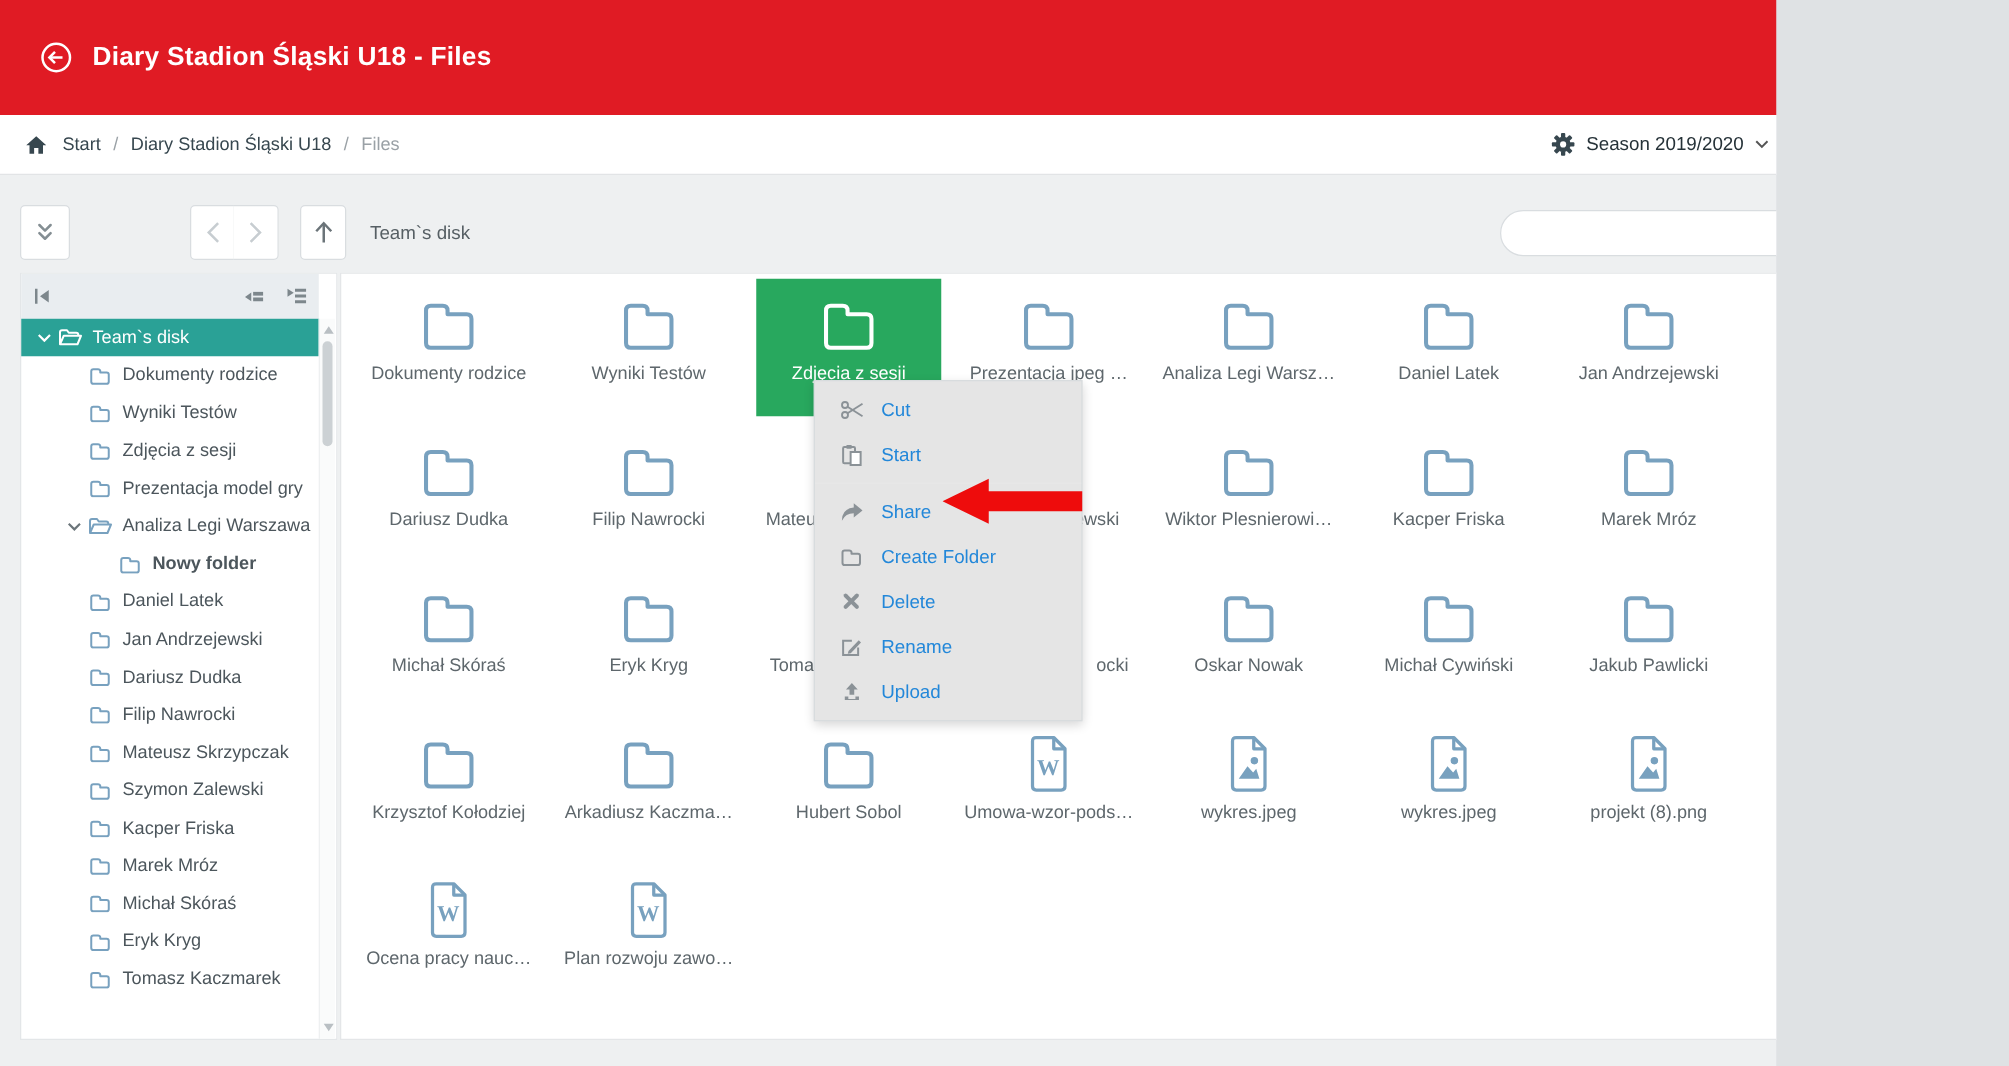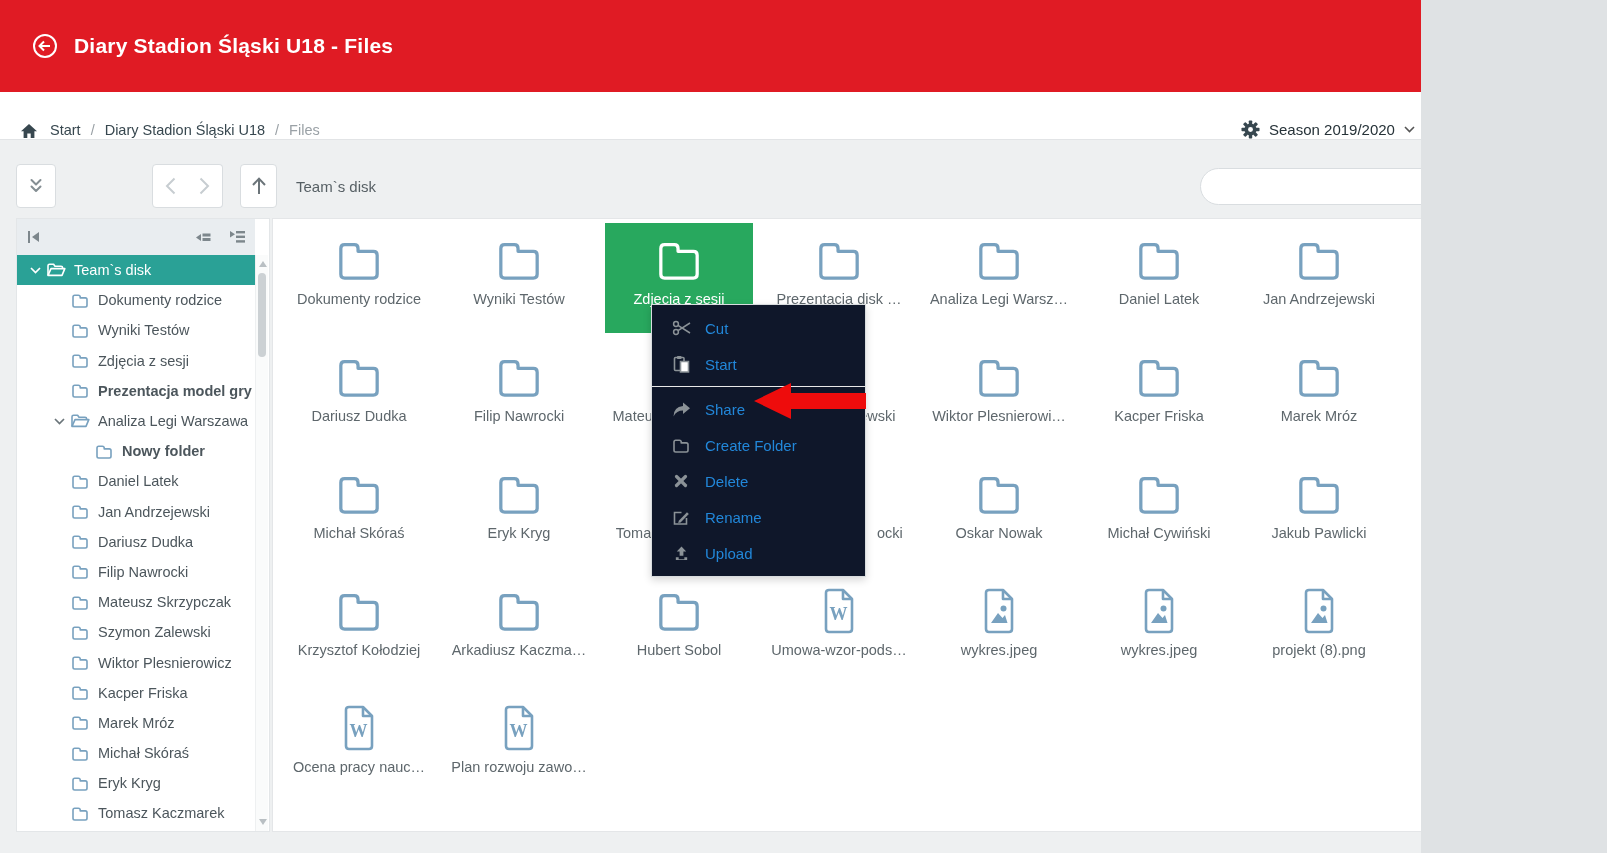--- a/index.html
+++ b/index.html
@@ -7,21 +7,21 @@
   .page { position:relative; width:1421px; height:853px; background:#eef0f1; overflow:hidden; }
 
   
   .appbar { position:absolute; left:0; top:0; width:1607px; height:92px; background:#e01b24;
             display:flex; align-items:center; padding-left:30px; color:#fff; }
   .appbar .back { width:30px; height:30px; margin-right:14px; display:flex; align-items:center; justify-content:center; cursor:pointer; }
   .appbar h1 { font-size:21px; font-weight:bold; letter-spacing:.2px; }
 
   
   .crumbbar { position:absolute; left:0; top:92px; width:1607px; height:48px; background:#fff;
-              border-bottom:1px solid #e2e4e6; display:flex; align-items:flex-end; padding:0 24px 0 20px; }
+              border-bottom:1px solid #e2e4e6; display:flex; align-items:center; padding:0 24px 0 20px; }
   .crumbbar .home { color:#37474f; margin-right:12px; display:flex; }
   .crumb { font-size:14.5px; color:#37474f; cursor:pointer; }
   .crumb.current { color:#9aa1a6; cursor:default; }
   .crumb-sep { color:#9aa1a6; margin:0 10px; font-size:14.5px; }
   .crumb-right { margin-left:auto; display:flex; align-items:center; gap:10px; }
   .season, .support { display:flex; align-items:center; gap:9px; font-size:15px; color:#263238; cursor:pointer; }
   .season { margin-right:34px; }
   .icon-dark { color:#37474f; display:flex; }
 
   
@@ -73,21 +73,21 @@
   .tile { width:148px; height:110px; margin:0 6px; padding-top:14px; text-align:center; cursor:pointer; }
   .tile .tile-icon { display:flex; justify-content:center; height:46px; color:#78a1bf; }
   .tile .tile-label { margin-top:8px; font-size:14.5px; color:#5e676c; white-space:nowrap; }
   .tile.selected { background:#28a85e; }
   .tile.selected .tile-icon { color:#fff; }
   .tile.selected .tile-label { color:#fff; }
   .tile.fragment .tile-label { text-align:left; padding-left:112px; }
   .main-scroll { position:absolute; right:0; top:0; width:13px; height:612px; background:#fafbfb; border-left:1px solid #eef0f1; }
 
   
-  .ctxmenu { position:absolute; left:378px; top:85px; width:215px; background:#0f172a;
+  .ctxmenu { position:absolute; left:378px; top:85px; width:215px; background:#e5e5e5;
              border:1px solid #d8dcde; box-shadow:0 3px 8px rgba(0,0,0,.16); padding:5px 0; z-index:5; }
   .ctxmenu .mi { height:36px; display:flex; align-items:center; padding-left:18px; gap:13px; cursor:pointer; }
   .ctxmenu .mi .mi-icon { width:22px; display:flex; justify-content:center; color:#8b9297; font-size:16px; }
   .ctxmenu .mi .mi-label { font-size:15px; color:#2287d9; }
   .ctxmenu .divider { border-top:1px solid #e8e8e8; margin:4px 0; }
 
   
   .red-arrow { position:absolute; left:481px; top:162px; z-index:9; pointer-events:none; }
 </style>
 </head>
@@ -281,21 +281,21 @@
               <path d="M1 1 L5.5 5.5 L10 1"></path>
             </svg>
           </span>
           <span class="tree-icon">
             <svg width="18" height="15" viewBox="0 0 18 15" fill="none" stroke="currentColor" stroke-width="1.6" stroke-linejoin="round">
               <path d="M2 12.3 V4 Q2 2.3 3.7 2.3 H7.4 Q9 2.3 9.2 3.7 V4.9 H14.3 Q16 4.9 16 6.6 V12.3 Q16 14 14.3 14 H3.7 Q2 14 2 12.3 Z"></path>
             </svg>
           </span>
           <span>Zdjęcia z sesji</span>
         </div>
-        <div class="tree-row" style="padding-left: 32px; font-weight: bold;">
+        <div class="tree-row" style="padding-left: 32px;">
           <span class="chev empty">
             <svg width="11" height="7" viewBox="0 0 11 7" fill="none" stroke="currentColor" stroke-width="1.7">
               <path d="M1 1 L5.5 5.5 L10 1"></path>
             </svg>
           </span>
           <span class="tree-icon">
             <svg width="18" height="15" viewBox="0 0 18 15" fill="none" stroke="currentColor" stroke-width="1.6" stroke-linejoin="round">
               <path d="M2 12.3 V4 Q2 2.3 3.7 2.3 H7.4 Q9 2.3 9.2 3.7 V4.9 H14.3 Q16 4.9 16 6.6 V12.3 Q16 14 14.3 14 H3.7 Q2 14 2 12.3 Z"></path>
             </svg>
           </span>
@@ -398,33 +398,20 @@
             <svg width="11" height="7" viewBox="0 0 11 7" fill="none" stroke="currentColor" stroke-width="1.7">
               <path d="M1 1 L5.5 5.5 L10 1"></path>
             </svg>
           </span>
           <span class="tree-icon">
             <svg width="18" height="15" viewBox="0 0 18 15" fill="none" stroke="currentColor" stroke-width="1.6" stroke-linejoin="round">
               <path d="M2 12.3 V4 Q2 2.3 3.7 2.3 H7.4 Q9 2.3 9.2 3.7 V4.9 H14.3 Q16 4.9 16 6.6 V12.3 Q16 14 14.3 14 H3.7 Q2 14 2 12.3 Z"></path>
             </svg>
           </span>
           <span>Szymon Zalewski</span>
-        </div>
-        <div class="tree-row" style="padding-left: 32px;">
-          <span class="chev empty">
-            <svg width="11" height="7" viewBox="0 0 11 7" fill="none" stroke="currentColor" stroke-width="1.7">
-              <path d="M1 1 L5.5 5.5 L10 1"></path>
-            </svg>
-          </span>
-          <span class="tree-icon">
-            <svg width="18" height="15" viewBox="0 0 18 15" fill="none" stroke="currentColor" stroke-width="1.6" stroke-linejoin="round">
-              <path d="M2 12.3 V4 Q2 2.3 3.7 2.3 H7.4 Q9 2.3 9.2 3.7 V4.9 H14.3 Q16 4.9 16 6.6 V12.3 Q16 14 14.3 14 H3.7 Q2 14 2 12.3 Z"></path>
-            </svg>
-          </span>
-          <span>Wiktor Plesnierowicz</span>
         </div>
         <div class="tree-row" style="padding-left: 32px;">
           <span class="chev empty">
             <svg width="11" height="7" viewBox="0 0 11 7" fill="none" stroke="currentColor" stroke-width="1.7">
               <path d="M1 1 L5.5 5.5 L10 1"></path>
             </svg>
           </span>
           <span class="tree-icon">
             <svg width="18" height="15" viewBox="0 0 18 15" fill="none" stroke="currentColor" stroke-width="1.6" stroke-linejoin="round">
               <path d="M2 12.3 V4 Q2 2.3 3.7 2.3 H7.4 Q9 2.3 9.2 3.7 V4.9 H14.3 Q16 4.9 16 6.6 V12.3 Q16 14 14.3 14 H3.7 Q2 14 2 12.3 Z"></path>
@@ -517,21 +504,21 @@
             </svg>
           </span>
           <div class="tile-label">Zdjęcia z sesji</div>
         </div>
         <div class="tile">
           <span class="tile-icon">
             <svg width="50" height="44" viewBox="0 0 52 46" fill="none" stroke="currentColor" stroke-width="3.4" stroke-linejoin="round">
               <path d="M7 39 V12 Q7 8 11 8 H21 Q25 8 25 12 V15 H41 Q45 15 45 19 V39 Q45 43 41 43 H11 Q7 43 7 39 Z"></path>
             </svg>
           </span>
-          <div class="tile-label">Prezentacja disk …</div>
+          <div class="tile-label">Prezentacja jpeg …</div>
         </div>
         <div class="tile">
           <span class="tile-icon">
             <svg width="50" height="44" viewBox="0 0 52 46" fill="none" stroke="currentColor" stroke-width="3.4" stroke-linejoin="round">
               <path d="M7 39 V12 Q7 8 11 8 H21 Q25 8 25 12 V15 H41 Q45 15 45 19 V39 Q45 43 41 43 H11 Q7 43 7 39 Z"></path>
             </svg>
           </span>
           <div class="tile-label">Analiza Legi Warsz…</div>
         </div>
         <div class="tile">

